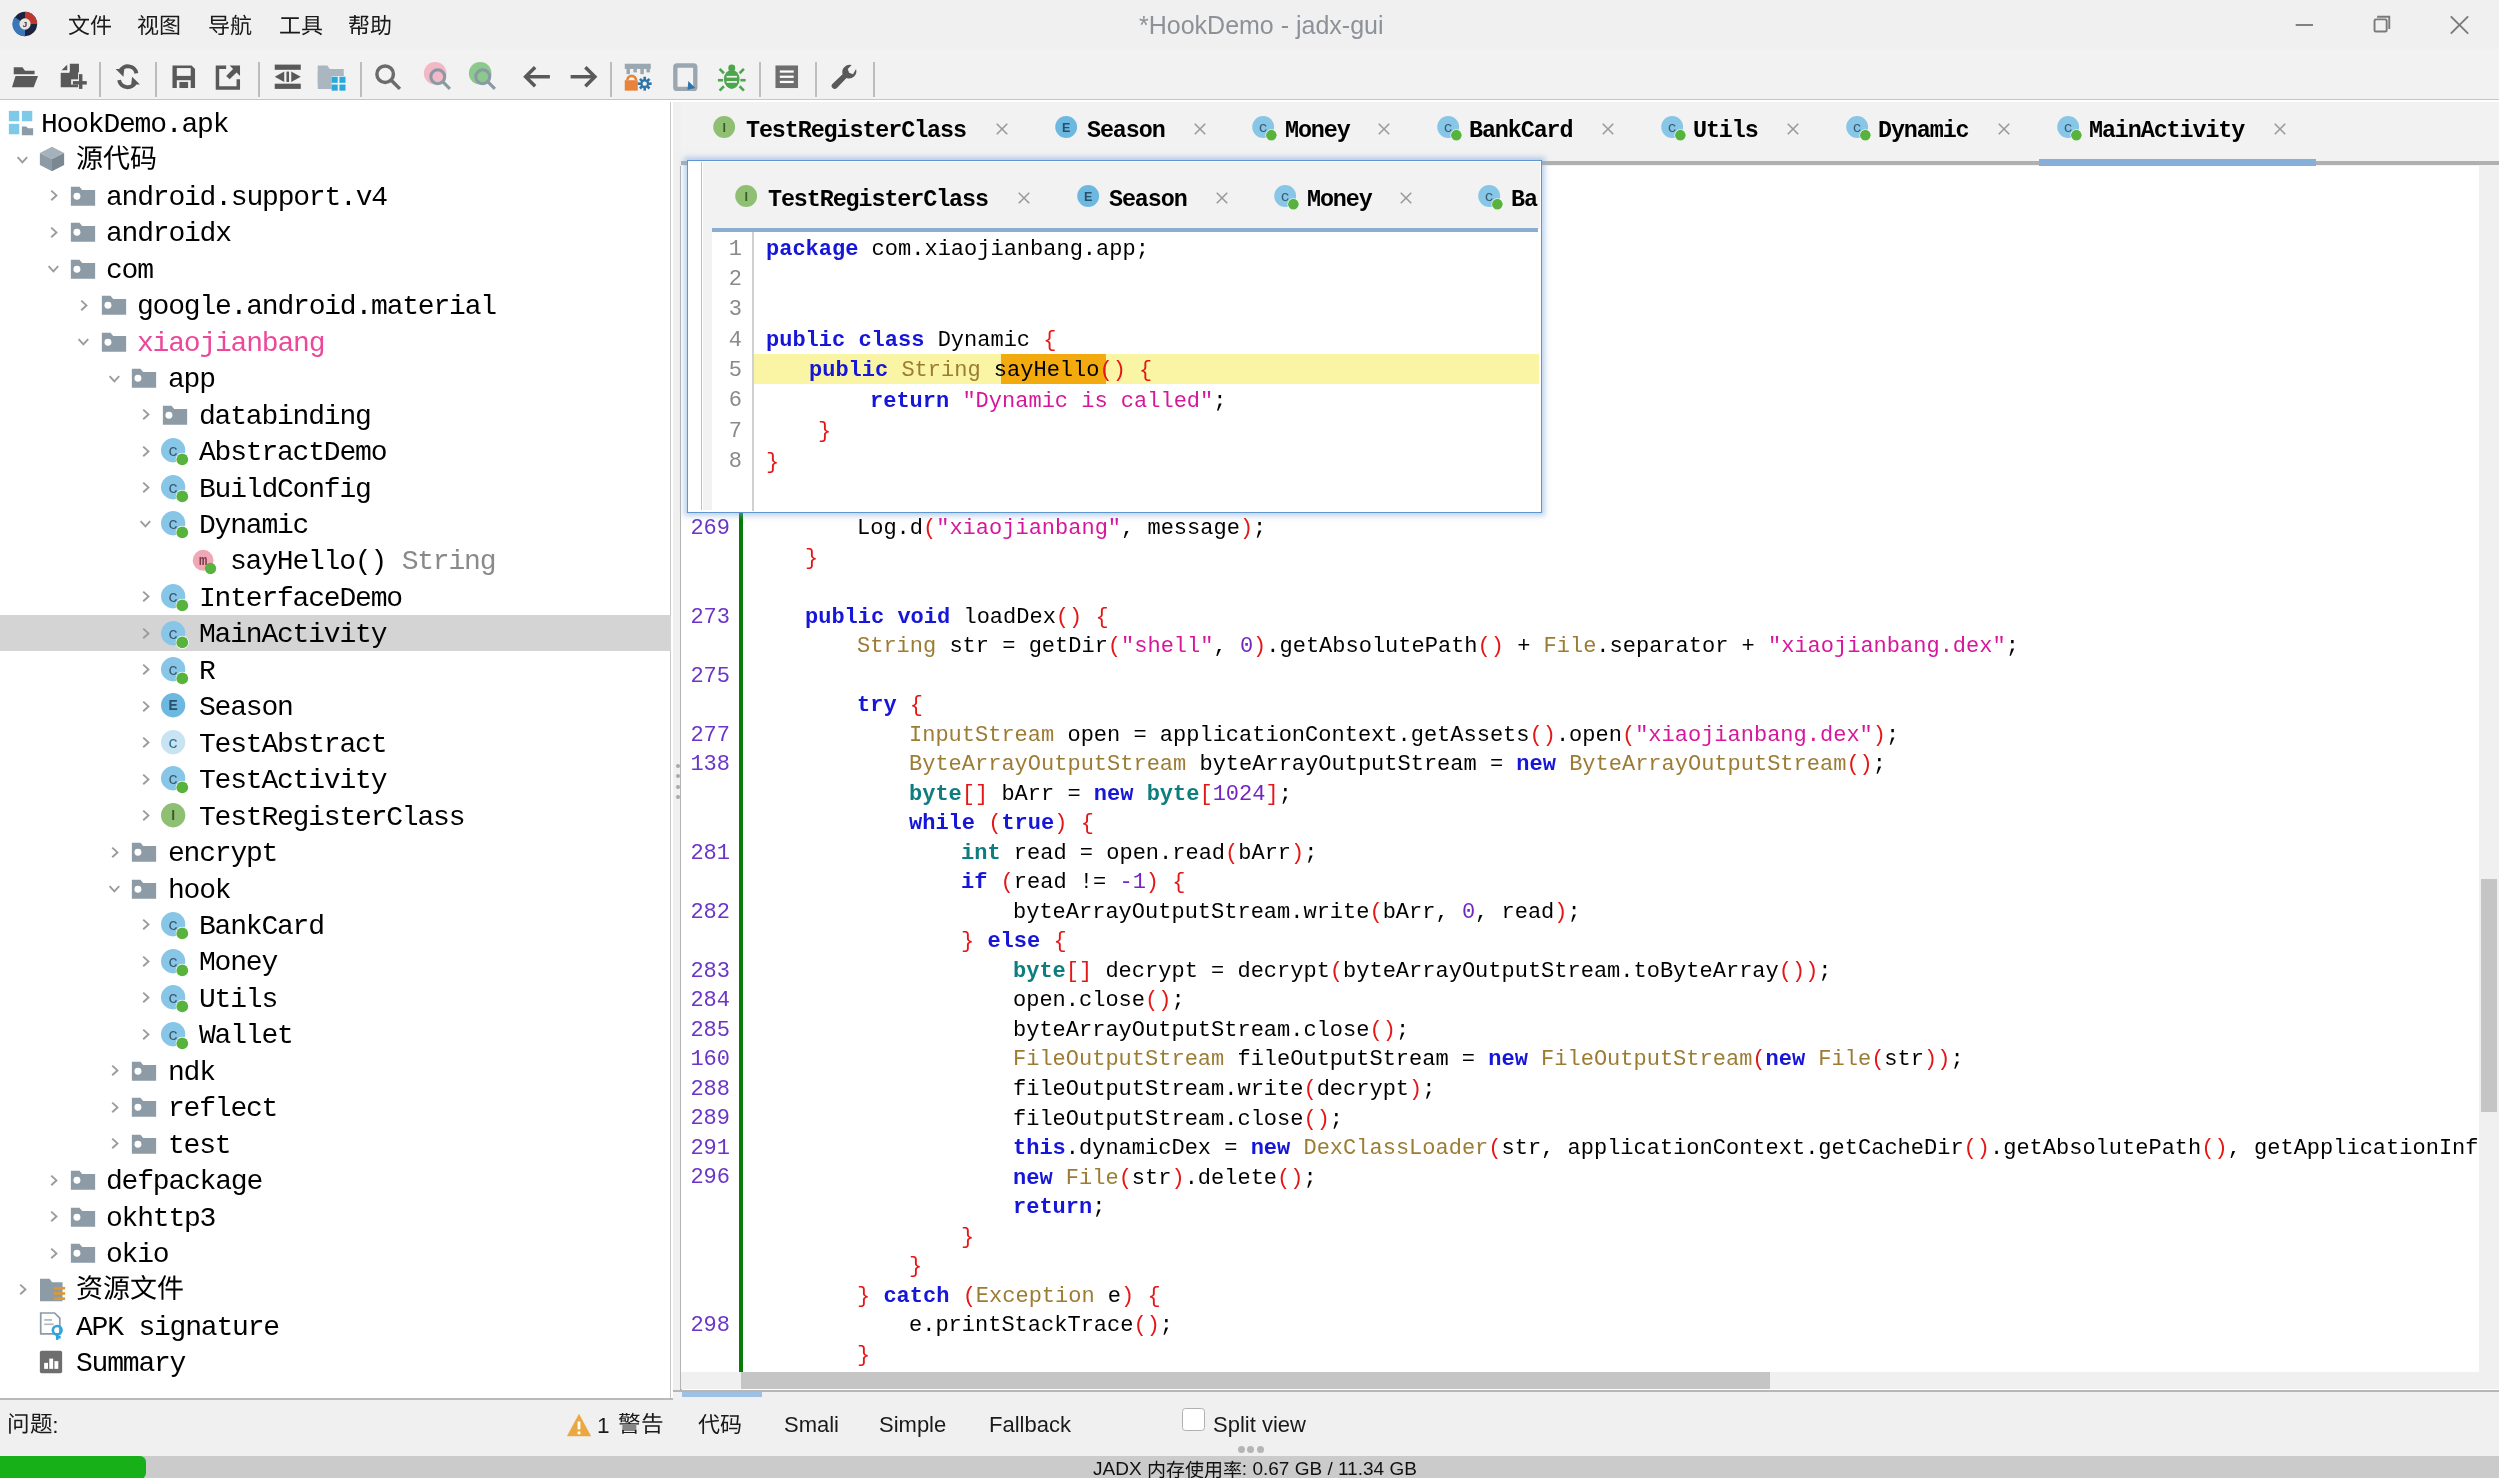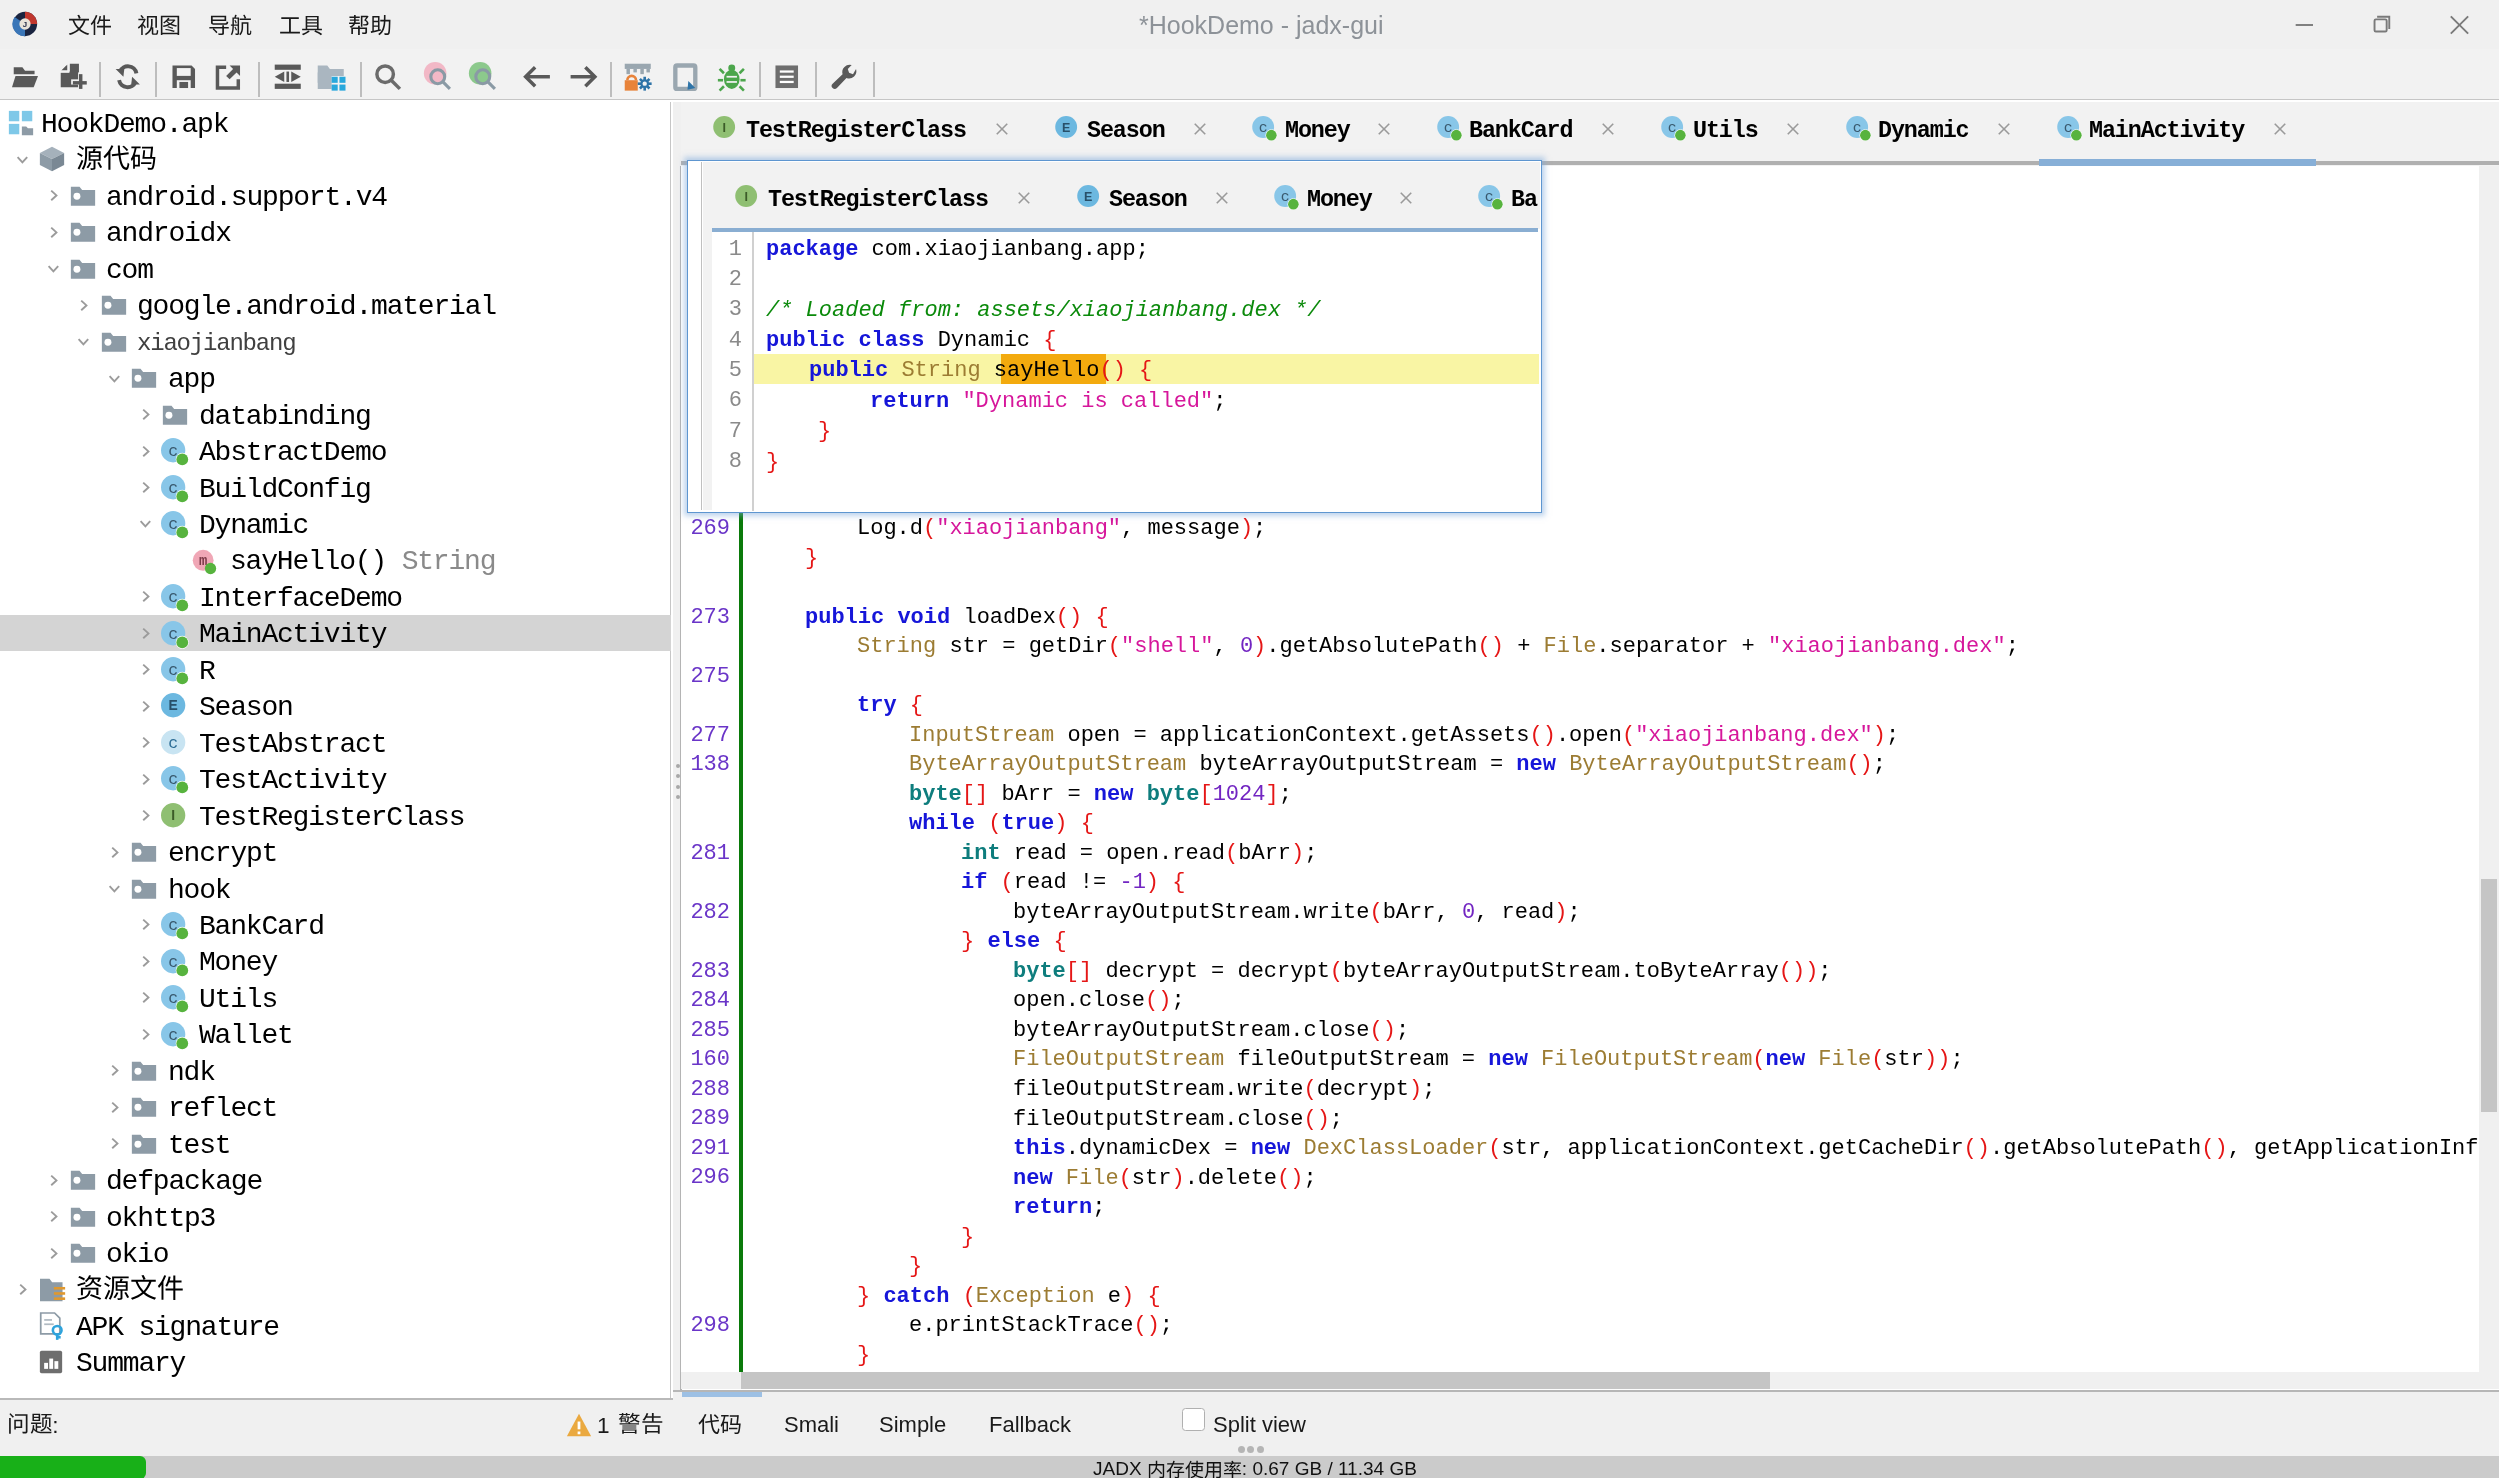--- a/index.html
+++ b/index.html
@@ -298,21 +298,21 @@
     <circle cx="8" cy="14" r="4" fill="#fff"></circle>
   </svg>
 <div style="position:absolute;left:137px;top:287px;font-size:28px;letter-spacing:-1.2px;white-space:pre;color:#000;line-height:35px;"><span class="mono">google.android.material</span></div>
 <svg class="ab" style="left:76px;top:334px" width="14.8" height="14.8" viewBox="0 0 17 17">
     <path d="M3 6 l5.5 6 5.5 -6" stroke="#9b9b9b" stroke-width="2.2" fill="none"></path>
   </svg>
 <svg class="ab" style="left:101px;top:330px" width="26" height="22.6" viewBox="0 0 30 26">
     <path d="M1 3 h10 l3 4 h15 v18 h-28 z" fill="#8d9ba6"></path>
     <circle cx="8" cy="14" r="4" fill="#fff"></circle>
   </svg>
-<div style="position:absolute;left:137px;top:324px;font-size:24px;letter-spacing:-1.2px;white-space:pre;color:#404040;line-height:35px;"><span class="mono">xiaojianbang</span></div>
+<div style="position:absolute;left:137px;top:324px;font-size:28px;letter-spacing:-1.2px;white-space:pre;color:#ec4899;line-height:35px;"><span class="mono">xiaojianbang</span></div>
 <svg class="ab" style="left:107px;top:371px" width="14.8" height="14.8" viewBox="0 0 17 17">
     <path d="M3 6 l5.5 6 5.5 -6" stroke="#9b9b9b" stroke-width="2.2" fill="none"></path>
   </svg>
 <svg class="ab" style="left:131px;top:366px" width="26" height="22.6" viewBox="0 0 30 26">
     <path d="M1 3 h10 l3 4 h15 v18 h-28 z" fill="#8d9ba6"></path>
     <circle cx="8" cy="14" r="4" fill="#fff"></circle>
   </svg>
 <div style="position:absolute;left:168px;top:360px;font-size:28px;letter-spacing:-1.2px;white-space:pre;color:#000;line-height:35px;"><span class="mono">app</span></div>
 <svg class="ab" style="left:138px;top:407px" width="14.8" height="14.8" viewBox="0 0 17 17">
     <path d="M6 3 l6 5.5 -6 5.5" stroke="#9b9b9b" stroke-width="2.2" fill="none"></path>
@@ -769,21 +769,20 @@
     </svg>
     <div style="position:absolute;left:799px;top:22px;font-size:23.4px;font-weight:bold;letter-spacing:-1.1px;white-space:pre;line-height:29px;"><span class="mono">BankCard</span></div>
 </div>
 <div style="position:absolute;left:712px;top:228px;width:826px;height:3.5px;background:#8aaed2;"></div>
 <div style="position:absolute;left:712px;top:232px;width:826px;height:279px;background:#fff;"></div>
 <div style="position:absolute;left:752px;top:232px;width:1.7px;height:279px;background:#d0d0d0;"></div>
 <div style="position:absolute;left:754px;top:354px;width:785px;height:30px;background:#f9f5a4;"></div>
 <div style="position:absolute;left:1001px;top:354px;width:105px;height:30px;background:#f3aa0e;"></div>
 <div style="position:absolute;left:753px;top:232px;width:786px;height:279px;overflow:hidden;">
 <div style="position:absolute;left:13px;top:0.9px;font-size:22px;line-height:30px;white-space:pre;color:#000;"><span class="mono"><span class="kw">package</span> com.xiaojianbang.app;</span></div>
-<div style="position:absolute;left:13px;top:62px;font-size:22px;line-height:30px;white-space:pre;color:#000;"><span class="mono"><span class="cm">/* Loaded from: assets/xiaojianbang.dex */</span></span></div>
 <div style="position:absolute;left:13px;top:92px;font-size:22px;line-height:30px;white-space:pre;color:#000;"><span class="mono"><span class="kw">public</span> <span class="kw">class</span> Dynamic <span class="pa">{</span></span></div>
 <div style="position:absolute;left:56px;top:122px;font-size:22px;line-height:30px;white-space:pre;color:#000;"><span class="mono"><span class="kw">public</span> <span class="ty">String</span> sayHello<span class="pa">()</span> <span class="pa">{</span></span></div>
 <div style="position:absolute;left:117px;top:153px;font-size:22px;line-height:30px;white-space:pre;color:#000;"><span class="mono"><span class="kw">return</span> <span class="st">"Dynamic is called"</span>;</span></div>
 <div style="position:absolute;left:65px;top:183px;font-size:22px;line-height:30px;white-space:pre;color:#000;"><span class="mono"><span class="pa">}</span></span></div>
 <div style="position:absolute;left:13px;top:214px;font-size:22px;line-height:30px;white-space:pre;color:#000;"><span class="mono"><span class="pa">}</span></span></div>
 </div>
 <div style="position:absolute;left:694px;top:233px;width:48px;height:30px;font-size:22px;line-height:30px;text-align:right;color:#8a8a8a;"><span class="mono">1</span></div>
 <div style="position:absolute;left:694px;top:263px;width:48px;height:30px;font-size:22px;line-height:30px;text-align:right;color:#8a8a8a;"><span class="mono">2</span></div>
 <div style="position:absolute;left:694px;top:293px;width:48px;height:30px;font-size:22px;line-height:30px;text-align:right;color:#8a8a8a;"><span class="mono">3</span></div>
 <div style="position:absolute;left:694px;top:324px;width:48px;height:30px;font-size:22px;line-height:30px;text-align:right;color:#8a8a8a;"><span class="mono">4</span></div>

